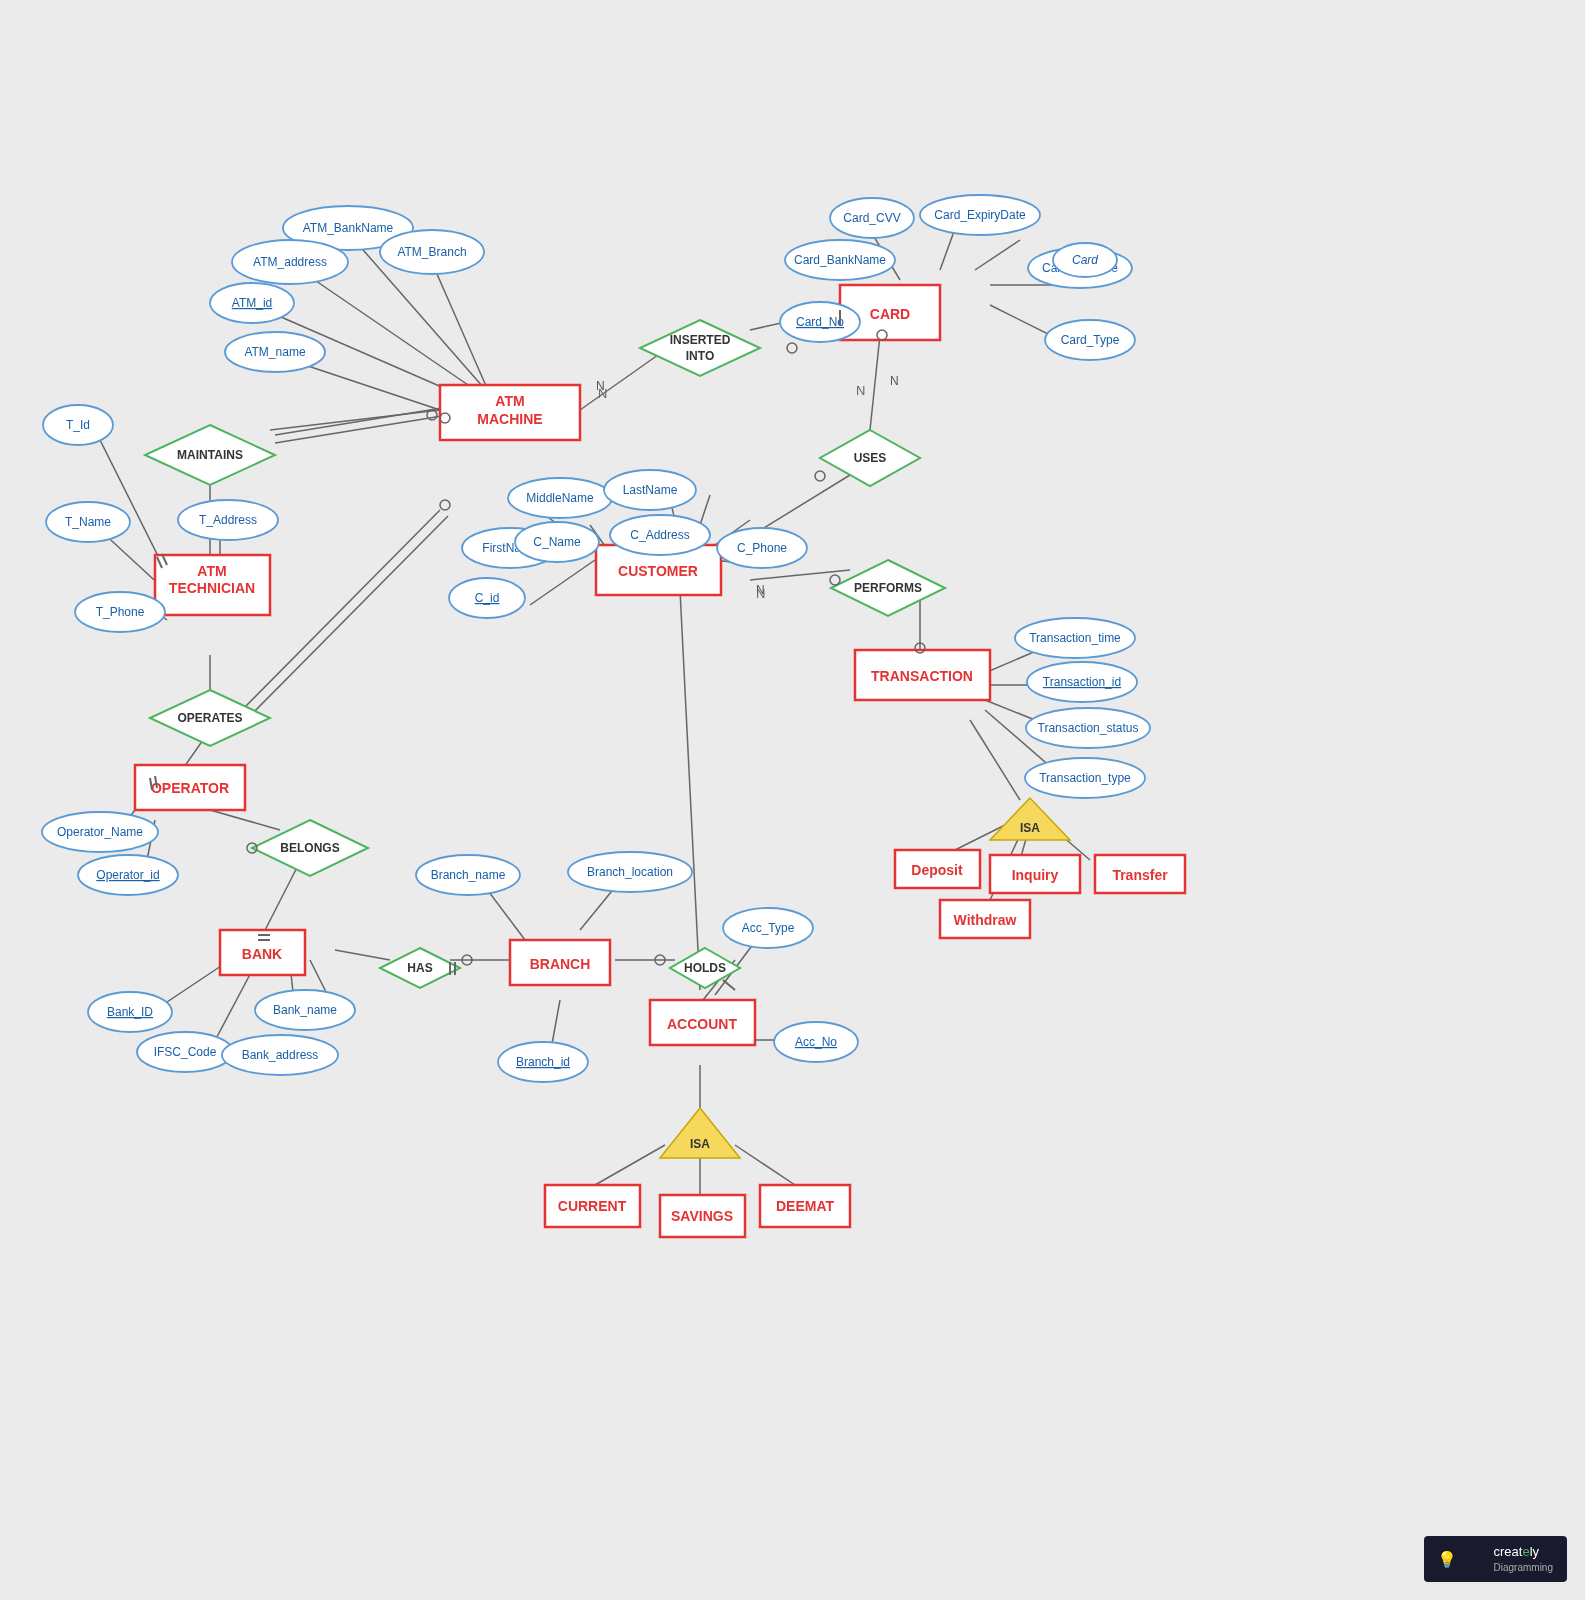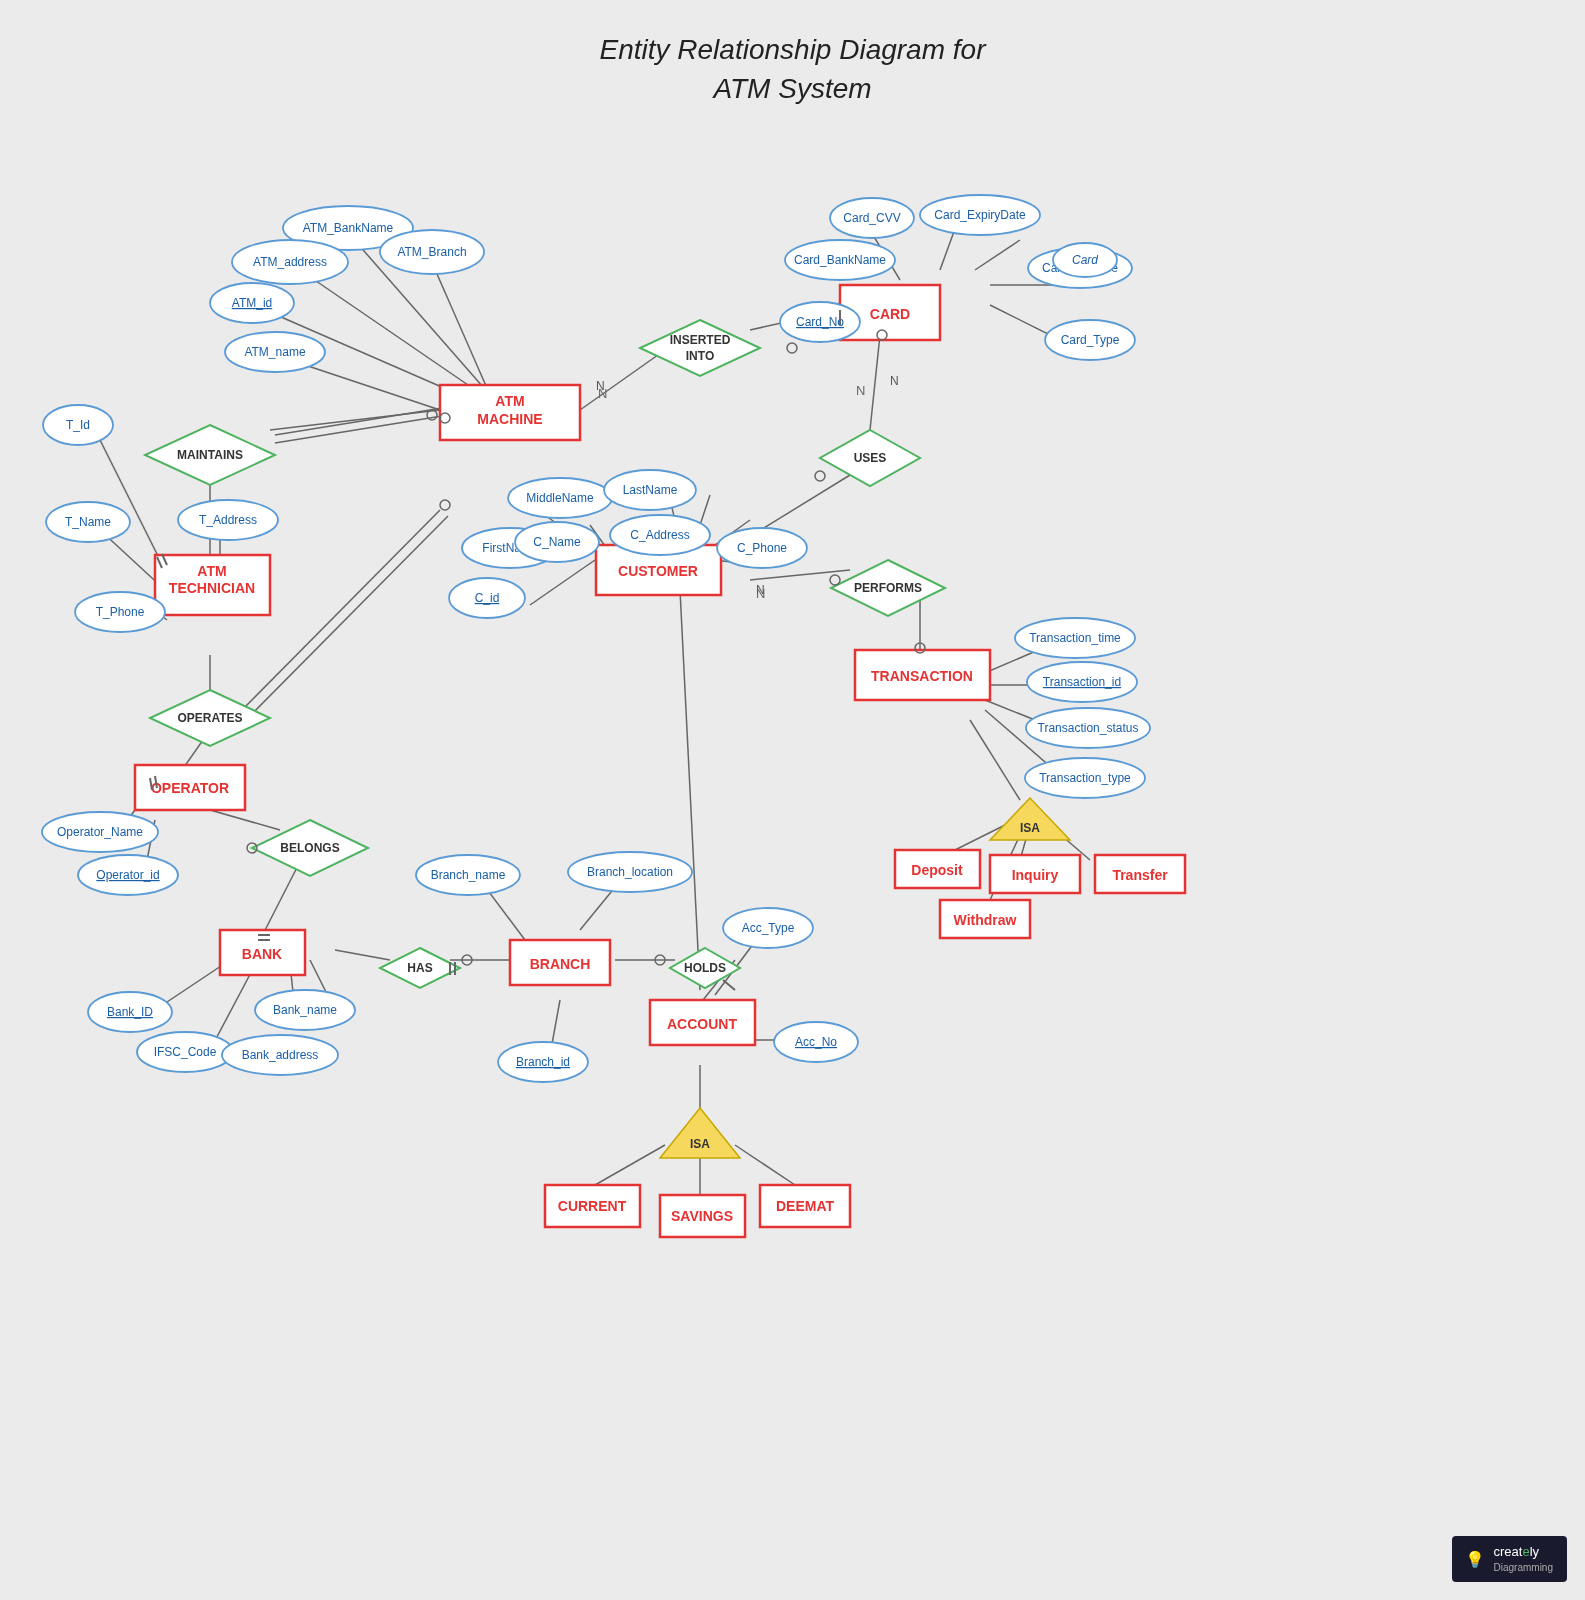--- a/index.html
+++ b/index.html
@@ -97,32 +97,30 @@
       display: flex;
       align-items: center;
       gap: 8px;
     }
     .watermark .bulb {
       color: #f5d85c;
       font-size: 16px;
     }
     .watermark .brand {
       color: white;
+      margin-left: 28px;
     }
     .watermark .brand span {
       color: #4db35e;
     }
   </style>
 </head>
 <body>
 
 <div id="diagram-container">
-  <div class="title">
-    Entity Relationship Diagram for<br>ATM System
-  </div>
 
   <svg id="erd">
     <defs>
       <marker id="crow-one" markerWidth="10" markerHeight="10" refX="5" refY="5" orient="auto">
         <line x1="0" y1="0" x2="0" y2="10" stroke="#666" stroke-width="1.5"></line>
         <line x1="0" y1="5" x2="8" y2="5" stroke="#666" stroke-width="1.5"></line>
       </marker>
       <marker id="crow-many" markerWidth="14" markerHeight="14" refX="7" refY="7" orient="auto">
         <line x1="0" y1="2" x2="10" y2="7" stroke="#666" stroke-width="1.5"></line>
         <line x1="0" y1="12" x2="10" y2="7" stroke="#666" stroke-width="1.5"></line>

